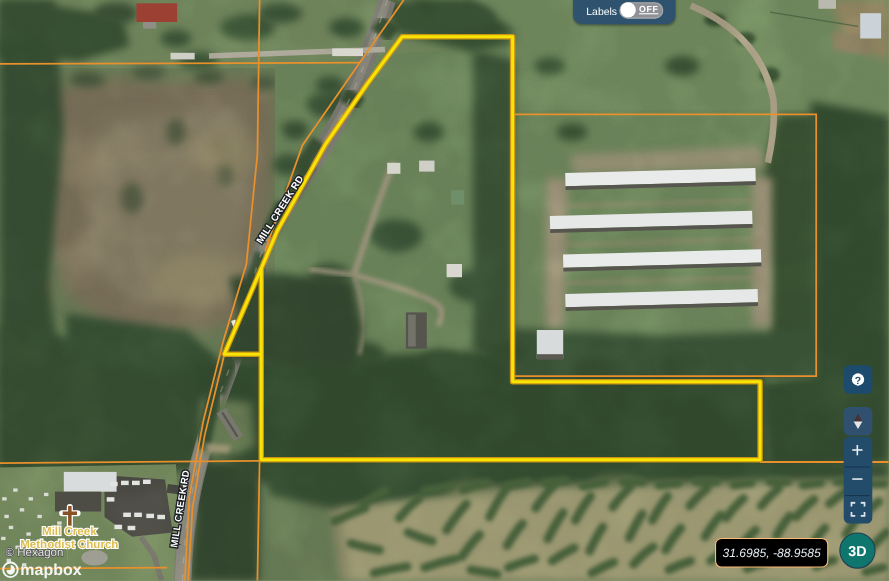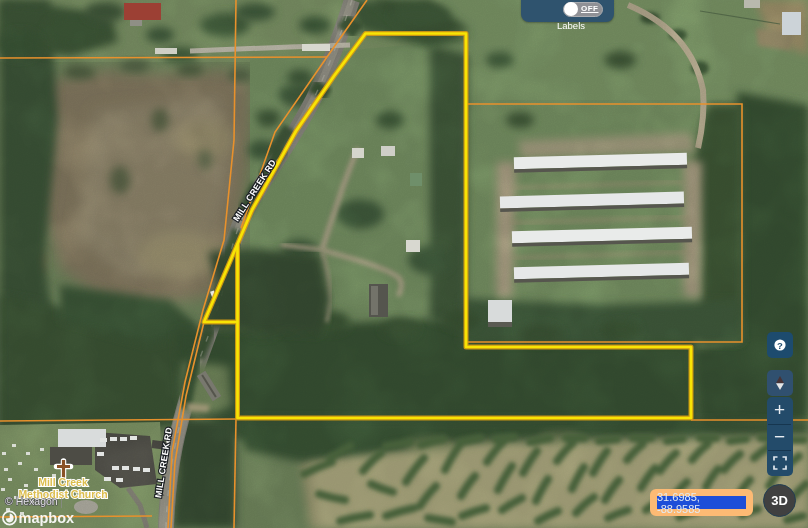--- a/index.html
+++ b/index.html
@@ -412,21 +412,21 @@
 <circle cx="9.5" cy="518" r="6.6" fill="none" stroke="#ffffff" stroke-width="1.7"></circle>
 <path d="M9.7,513.6 C11.7,513.6 13.6,515.4 13.6,518 C13.6,520.6 11.7,522.4 9.7,522.4 C7.8,522.4 6,521 5.8,518.4 L9.7,518 Z" fill="#ffffff"></path>
 <text x="18.5" y="523" font-size="14.5" font-weight="bold" fill="#ffffff" letter-spacing="0">mapbox</text>
 </g>
 </g>
 </svg>
 <div id="ui">
 
 <div style="position:absolute;left:521px;top:-9px;width:93px;height:31px;background:#2f536e;border-radius:8px;box-shadow:0 1px 2px rgba(0,0,0,.3);"></div>
 
-<div style="position:absolute;left:533px;top:20px;color:#fff;font-size:9.5px;margin-left:24px;">Labels</div>
+<div style="position:absolute;left:533px;top:6px;color:#fff;font-size:9.5px;">Labels</div>
 
 <div style="position:absolute;left:563px;top:2px;width:38px;height:13px;background:#909196;border:1px solid #aaacb0;border-radius:8px;"></div>
 
 <div style="position:absolute;left:564px;top:1.5px;width:14px;height:14px;background:#fff;border-radius:50%;"></div>
 
 <div style="position:absolute;left:581px;top:3.5px;color:#fff;font-size:8px;font-weight:bold;letter-spacing:.5px;text-decoration:underline;">OFF</div>
 
 <div class="btn" style="left:766.5px;top:331.5px;width:26px;height:26px;background:#1d4b6e;">
 <svg width="22" height="22" viewBox="0 0 22 22">
         <circle cx="11" cy="11" r="5.6" fill="#fff"></circle>
@@ -453,16 +453,16 @@
 
 <div style="position:absolute;left:766.5px;top:450px;width:26px;height:26px;display:flex;align-items:center;justify-content:center;">
 <svg width="14" height="14" viewBox="0 0 14 14" fill="none" stroke="#dfe7ee" stroke-width="1.7">
         <path d="M1,4.5 L1,1 L4.5,1"></path>
         <path d="M9.5,1 L13,1 L13,4.5"></path>
         <path d="M13,9.5 L13,13 L9.5,13"></path>
         <path d="M4.5,13 L1,13 L1,9.5"></path>
       </svg>
 </div>
 
-<div style="position:absolute;left:650px;top:489px;width:103px;height:27px;background:#1d4ed8;border:7px solid #fdba74;border-radius:6px;box-sizing:border-box;display:flex;align-items:center;justify-content:center;color:#e3eaf1;font-size:11px;">31.6985, -88.9585</div>
-
-<div style="position:absolute;left:763px;top:484px;width:33px;height:33px;background:#404040;border:1.5px solid #223e52;border-radius:50%;box-sizing:border-box;display:flex;align-items:center;justify-content:center;color:#fff;font-size:13px;font-weight:bold;">3D</div>
+<div style="position:absolute;left:650px;top:489px;width:103px;height:27px;background:#000000;border:1px solid #fdba74;border-radius:6px;box-sizing:border-box;display:flex;align-items:center;justify-content:center;color:#e3eaf1;font-size:11px;font-style:italic;">31.6985, -88.9585</div>
+
+<div style="position:absolute;left:763px;top:484px;width:33px;height:33px;background:#0f766e;border:1.5px solid #223e52;border-radius:50%;box-sizing:border-box;display:flex;align-items:center;justify-content:center;color:#fff;font-size:13px;font-weight:bold;">3D</div>
 </div>
 
 </body></html>

